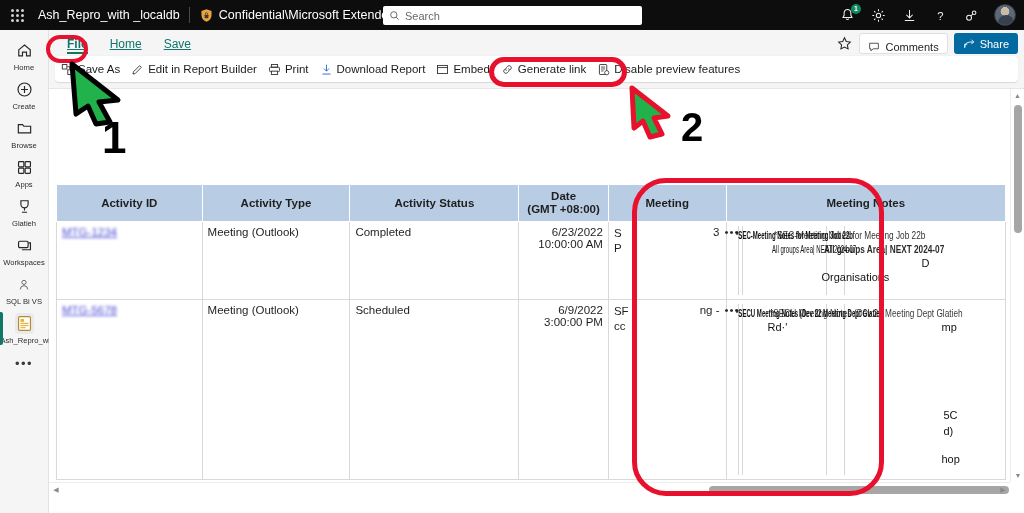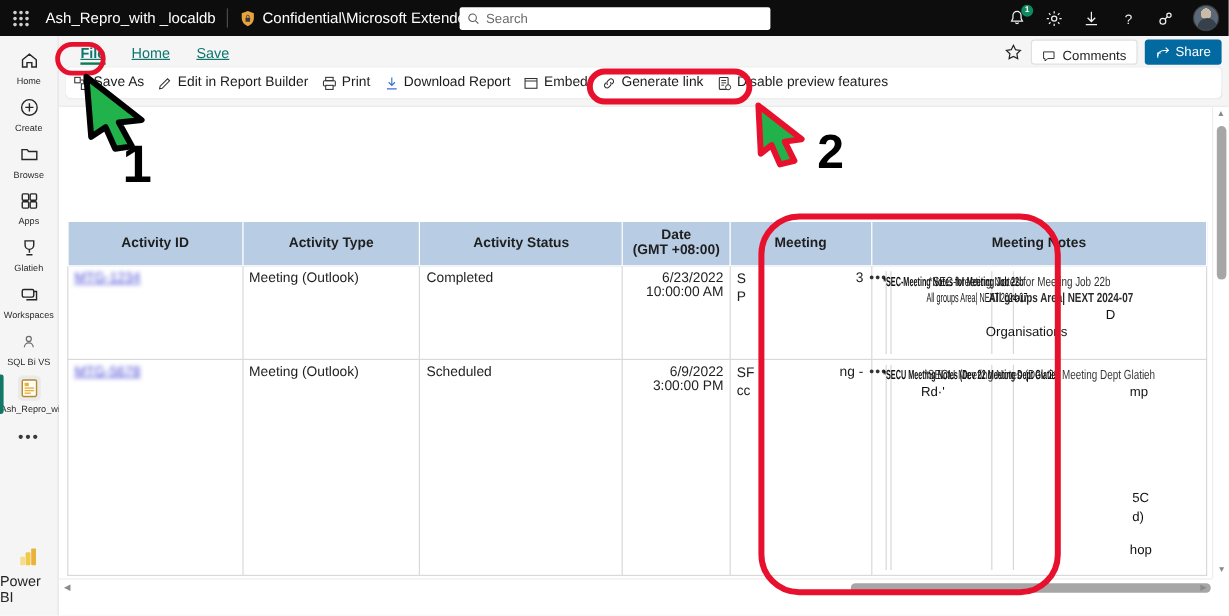--- a/index.html
+++ b/index.html
@@ -315,30 +315,20 @@
           <rect x="4.6" y="7.4" width="6.8" height="1" fill="#e8b33a"></rect>
           <rect x="4.6" y="9.2" width="6.8" height="1" fill="#e8b33a"></rect>
           <rect x="4.6" y="11" width="4.4" height="1" fill="#e8b33a"></rect>
         </svg>
     </span>
     <span class="nv-lbl">Ash_Repro_with...</span>
   </div>
 
   <div id="nav-dots">•••</div>
 
-  <div id="nav-bottom">
-    <span class="nv-ico">
-      <svg width="20" height="20" viewBox="0 0 16 16">
-          <rect x="9.6" y="2.4" width="3.2" height="11.2" rx="0.6" fill="#e8b33a"></rect>
-          <rect x="5.9" y="5" width="3.2" height="8.6" rx="0.6" fill="#f2c84b"></rect>
-          <rect x="2.3" y="8" width="3.2" height="5.6" rx="0.6" fill="#f7dc8a"></rect>
-        </svg>
-    </span>
-    <span class="nv-lbl">Power BI</span>
-  </div>
 </div>
 
 <div id="ribbon">
   <div id="tabs">
     <div class="tab active">File</div>
     <div class="tab">Home</div>
     <div class="tab">Save</div>
   </div>
 
   <div id="cmdbar">

